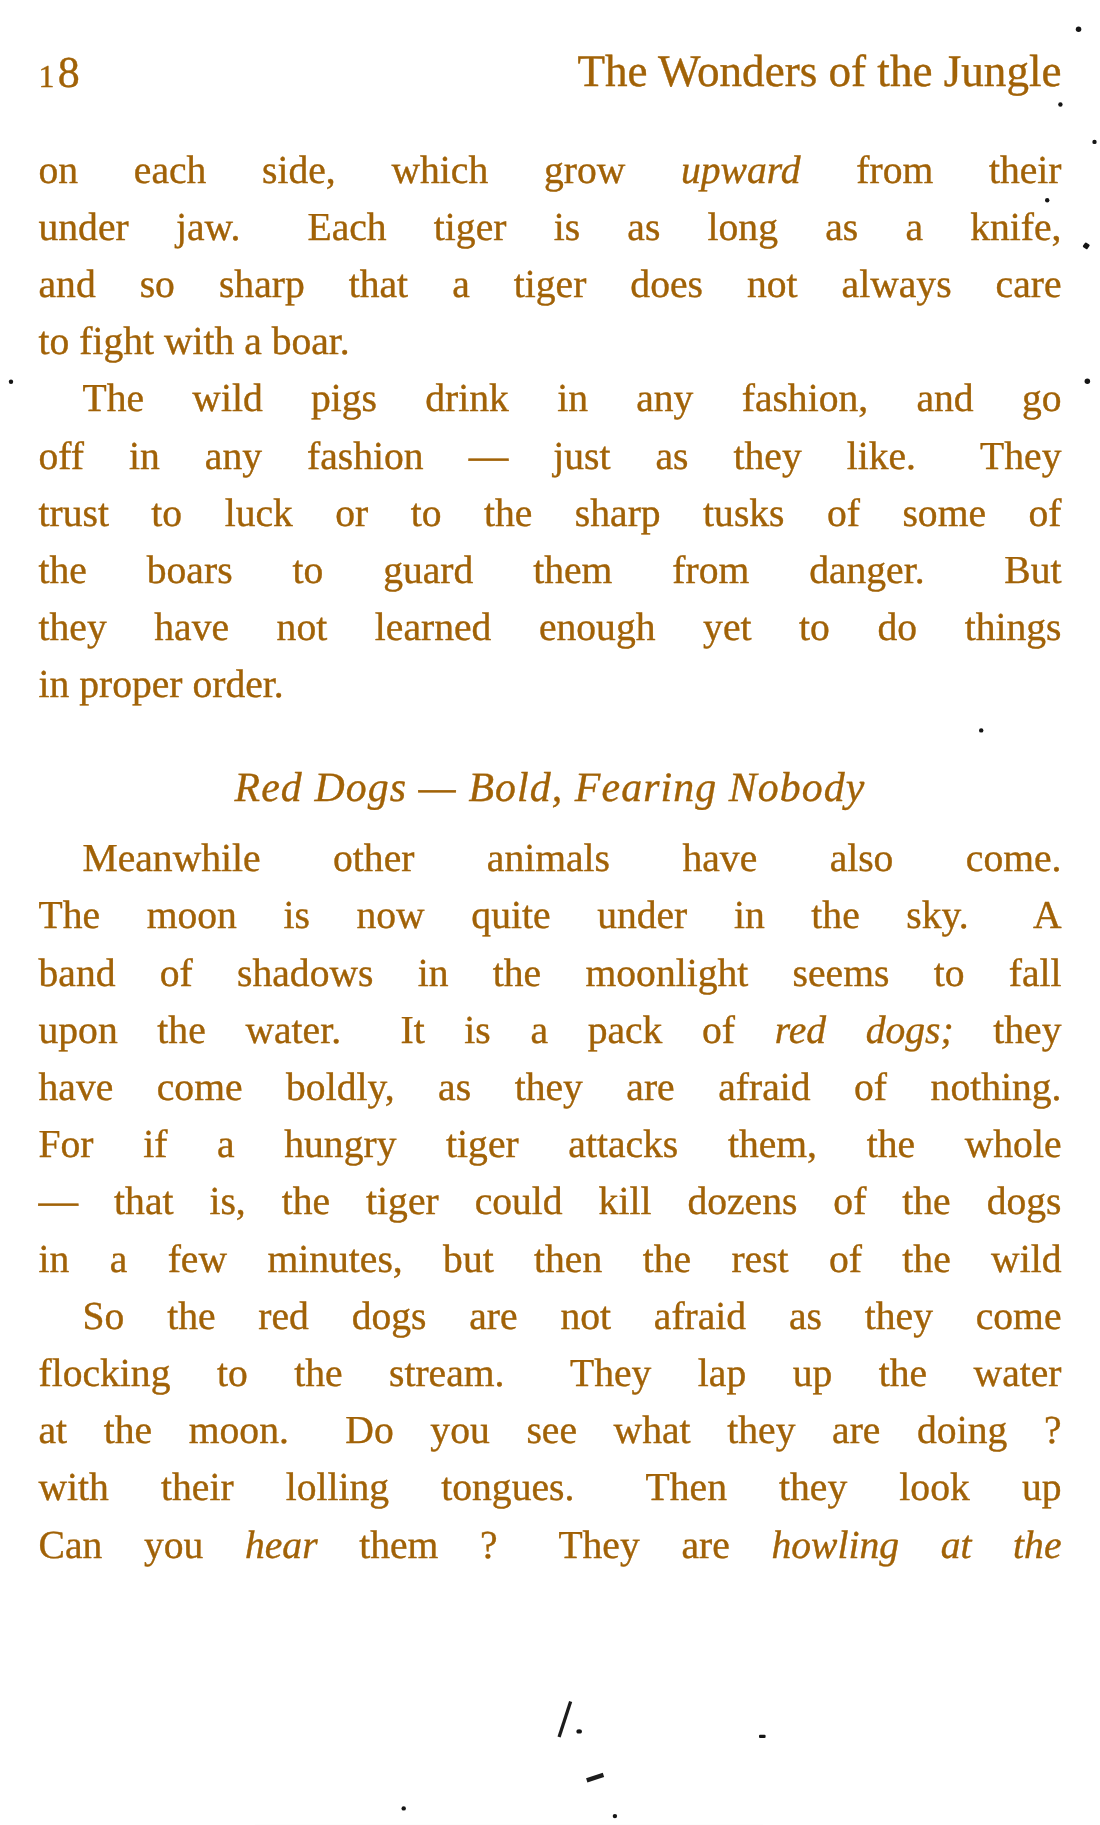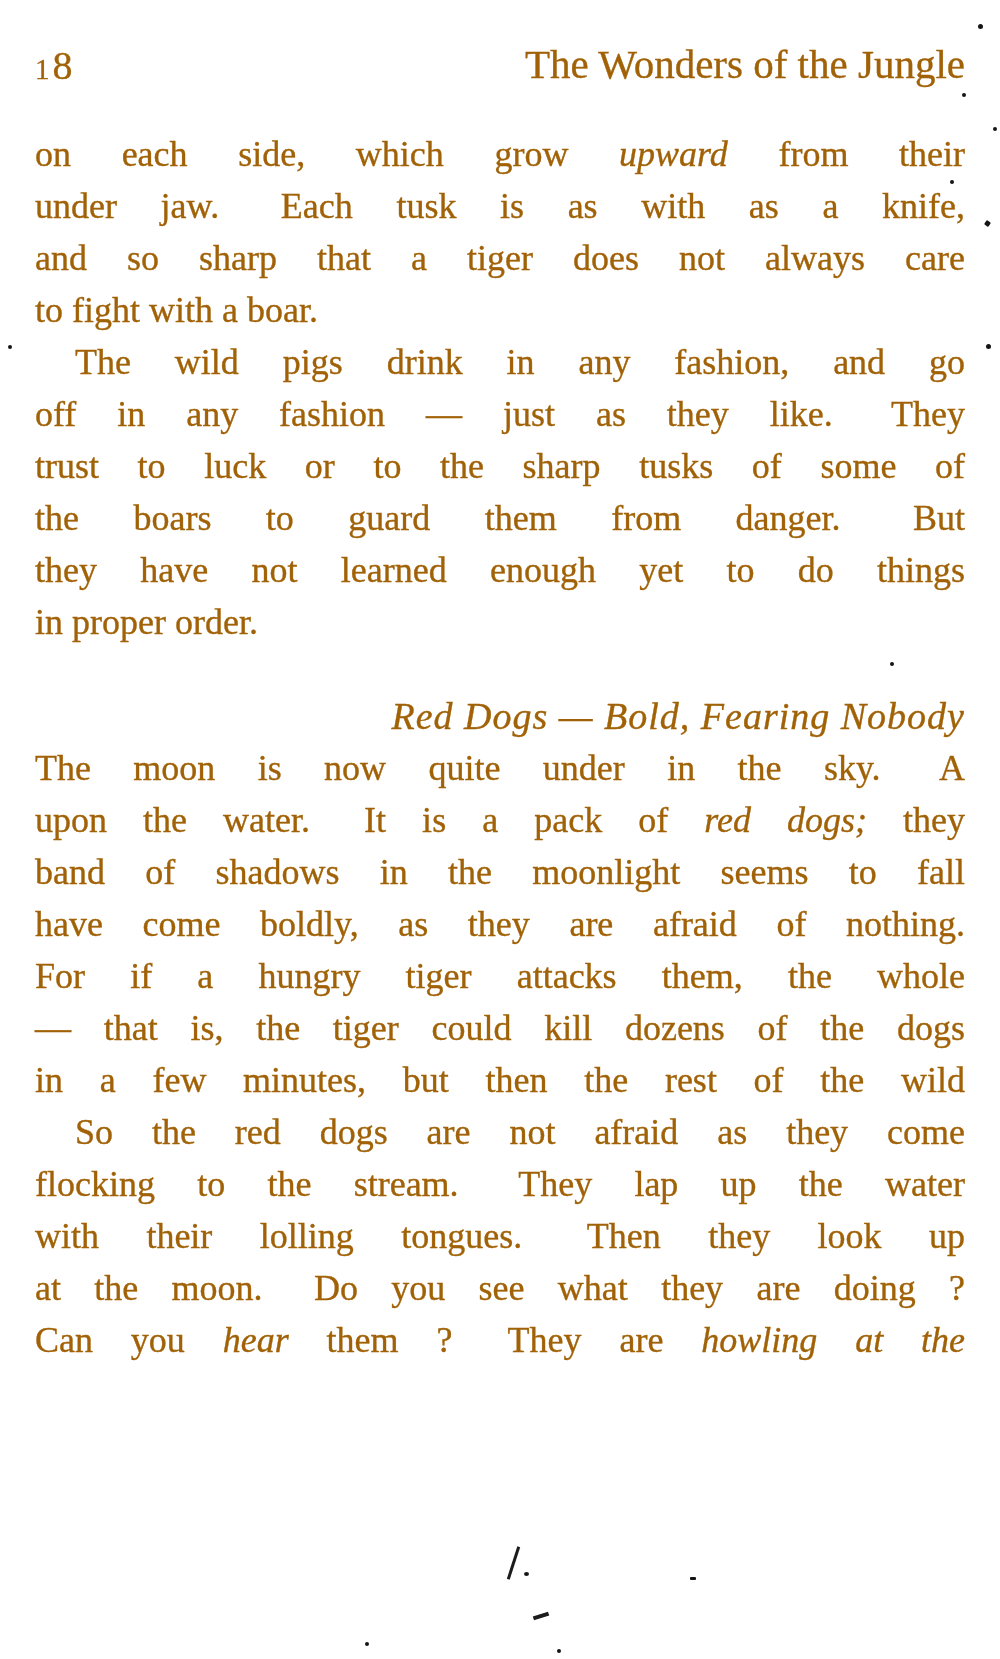--- a/index.html
+++ b/index.html
@@ -12,67 +12,68 @@
   }
   .text-block{position:absolute;left:35px;top:38px;width:930px;}
   .page-header{position:relative;height:52px;margin-bottom:38px;}
   .page-number{position:absolute;left:0;top:4px;font-size:40px;letter-spacing:3px;}
   .page-number::first-letter{font-size:29px;}
   .running-title{text-align:right;font-size:41px;line-height:52px;}
   .line{font-size:36px;line-height:52px;text-align:justify;text-align-last:justify;}
   .line.last{text-align-last:left;}
   .line.indent{text-indent:40px;}
   .section-heading{
-    font-style:italic;font-size:38px;line-height:52px;text-align:right;
-    margin-top:42px;letter-spacing:1px;
+    font-style:italic;font-size:38px;line-height:52px;text-align:center;
+    margin-top:42px;margin-bottom:12px;letter-spacing:1px;
   }
   .paragraph{margin:0;}
   i{font-style:italic;}
   .speck{position:absolute;background:#151515;border-radius:50%;}
   .scratch{position:absolute;background:#1c1c1c;}
 </style>
 </head>
 <body>
 
 <div class="page">
   <div class="text-block">
     <div class="page-header">
       <span class="page-number">18</span>
       <div class="running-title">The Wonders of the Jungle</div>
     </div>
     <div>
         <div class="paragraph">
           <div class="line">on each side, which grow <i>upward</i> from their</div>
-          <div class="line">under jaw.  Each tusk is as with as a knife,</div>
+          <div class="line">under jaw.  Each tiger is as long as a knife,</div>
           <div class="line">and so sharp that a tiger does not always care</div>
           <div class="line last">to fight with a boar.</div>
         </div>
         <div class="paragraph">
           <div class="line indent">The wild pigs drink in any fashion, and go</div>
           <div class="line">off in any fashion — just as they like.  They</div>
           <div class="line">trust to luck or to the sharp tusks of some of</div>
           <div class="line">the boars to guard them from danger.  But</div>
           <div class="line">they have not learned enough yet to do things</div>
           <div class="line last">in proper order.</div>
         </div>
         <div class="section-heading">Red Dogs — Bold, Fearing Nobody</div>
         <div class="paragraph">
+          <div class="line indent">Meanwhile other animals have also come.</div>
           <div class="line">The moon is now quite under in the sky.  A</div>
+          <div class="line">band of shadows in the moonlight seems to fall</div>
           <div class="line">upon the water.  It is a pack of <i>red dogs;</i> they</div>
-          <div class="line">band of shadows in the moonlight seems to fall</div>
           <div class="line">have come boldly, as they are afraid of nothing.</div>
           <div class="line">For if a hungry tiger attacks them, the whole</div>
           <div class="line">— that is, the tiger could kill dozens of the dogs</div>
           <div class="line">in a few minutes, but then the rest of the wild</div>
         </div>
         <div class="paragraph">
           <div class="line indent">So the red dogs are not afraid as they come</div>
           <div class="line">flocking to the stream.  They lap up the water</div>
+          <div class="line">at the moon.  Do you see what they are doing ?</div>
           <div class="line">with their lolling tongues.  Then they look up</div>
-          <div class="line">at the moon.  Do you see what they are doing ?</div>
           <div class="line">Can you <i>hear</i> them ?  They are <i>howling at the</i></div>
         </div>
       </div>
   </div>
 
   <div class="speck" style="left:978px;top:24px;width:5px;height:5px"></div>
   <div class="speck" style="left:993px;top:127px;width:4px;height:4px"></div>
   <div class="speck" style="left:962px;top:93px;width:4px;height:4px"></div>
   <div class="speck" style="left:950px;top:180px;width:4px;height:4px"></div>
   <div class="speck" style="left:985px;top:221px;width:5px;height:5px;border-radius:1px;transform:rotate(35deg)"></div>

